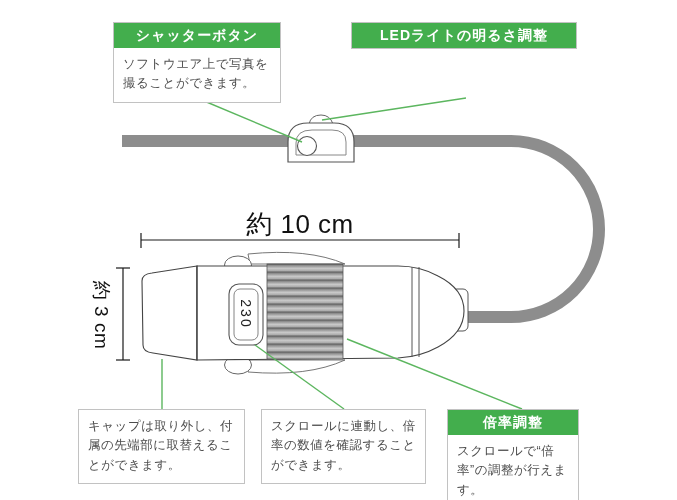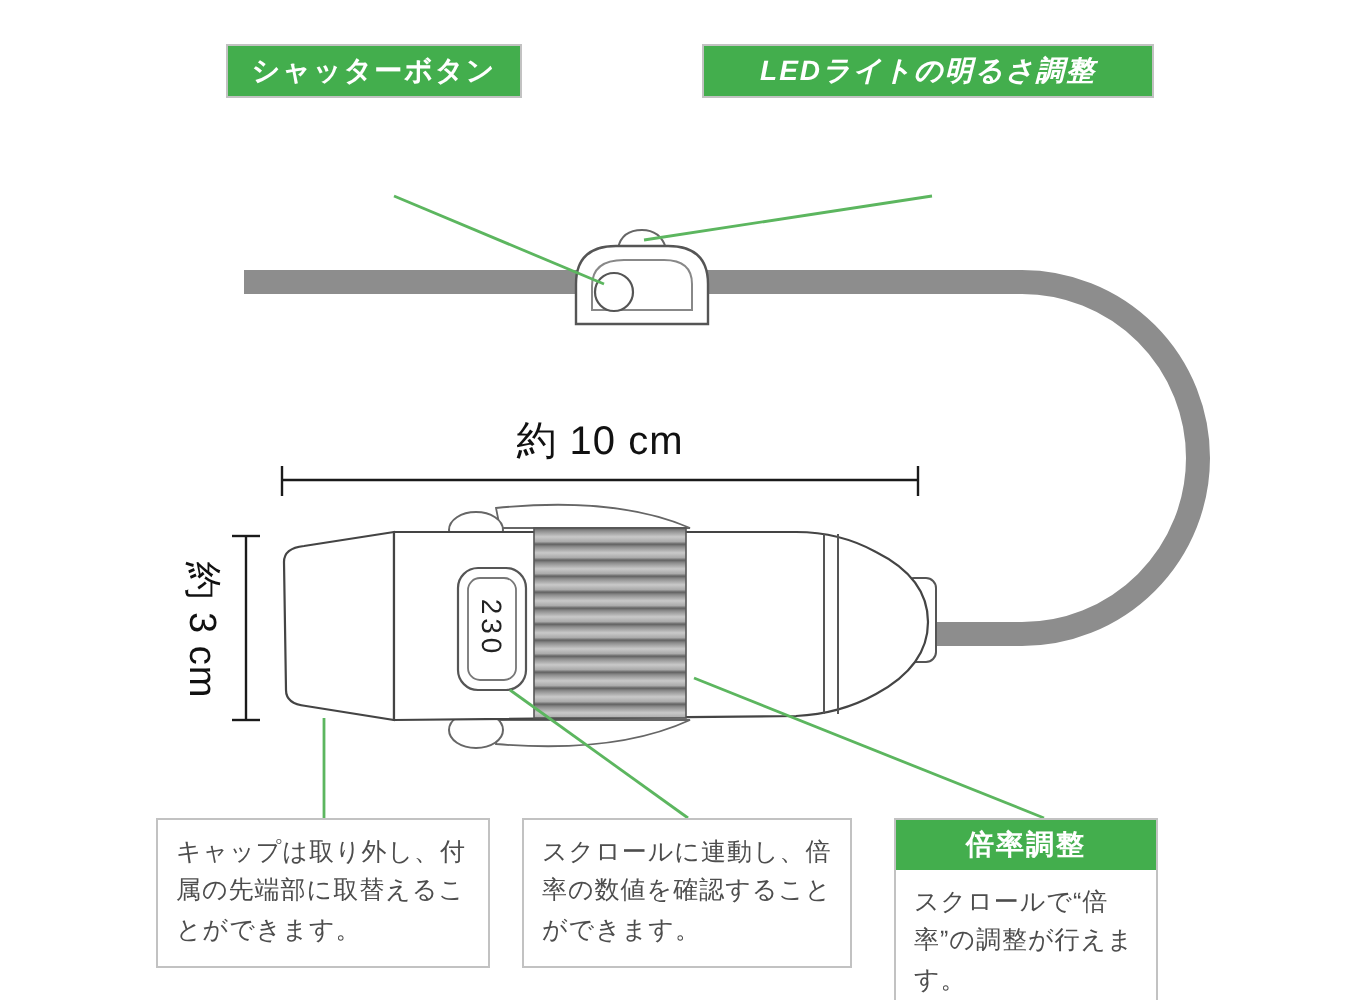--- a/index.html
+++ b/index.html
@@ -11,21 +11,21 @@
   .callout{position:absolute;background:#fff;border:1px solid #c2c2c2;box-sizing:border-box;}
   .callout-title{
     background:#43ae4d;color:#ffffff;font-weight:bold;font-size:14px;
     text-align:center;padding:4px 0 3px 0;letter-spacing:1px;
   }
   .callout-body{
     padding:7px 9px 8px 9px;font-size:12.5px;line-height:1.55;color:#4d4d4d;
     letter-spacing:0.5px;
   }
   .dim-label{
-    position:absolute;color:#111;font-size:20px;letter-spacing:0.5px;
+    position:absolute;color:#111;font-size:26px;letter-spacing:0.5px;
     text-align:center;white-space:nowrap;
   }
   #dim-width-label{left:200px;top:207px;width:200px;}
   #dim-height-label{left:61px;top:302px;width:80px;transform:rotate(90deg);font-size:19px;}
   #mag-value{
     position:absolute;left:216px;top:303px;width:60px;height:22px;line-height:22px;
     text-align:center;transform:rotate(90deg);font-size:14px;color:#222;letter-spacing:2px;
   }
 </style>
 </head>
@@ -92,25 +92,26 @@
       <line x1="255" y1="345" x2="344" y2="409"></line>
       <line x1="347" y1="339" x2="522" y2="409"></line>
     </g>
   </svg>
 
   <div class="dim-label" id="dim-width-label">約 10 cm</div>
   <div class="dim-label" id="dim-height-label">約 3 cm</div>
 
   <div id="mag-value">230</div>
 
-  <div class="callout" style="left:113px;top:22px;width:148px;">
+  <div class="callout" style="left:113px;top:22px;width:168px;">
     <div class="callout-title">シャッターボタン</div>
+    <div class="callout-body">ソフトウエア上で写真を撮ることができます。</div>
   </div>
 
-  <div class="callout" style="left:351px;top:22px;width:226px;font-style:italic;">
+  <div class="callout" style="left:351px;top:22px;width:226px;">
     <div class="callout-title">LEDライトの明るさ調整</div>
   </div>
 
   <div class="callout" style="left:78px;top:409px;width:167px;">
     <div class="callout-body">キャップは取り外し、付属の先端部に取替えることができます。</div>
   </div>
 
   <div class="callout" style="left:261px;top:409px;width:165px;">
     <div class="callout-body">スクロールに連動し、倍率の数値を確認することができます。</div>
   </div>

